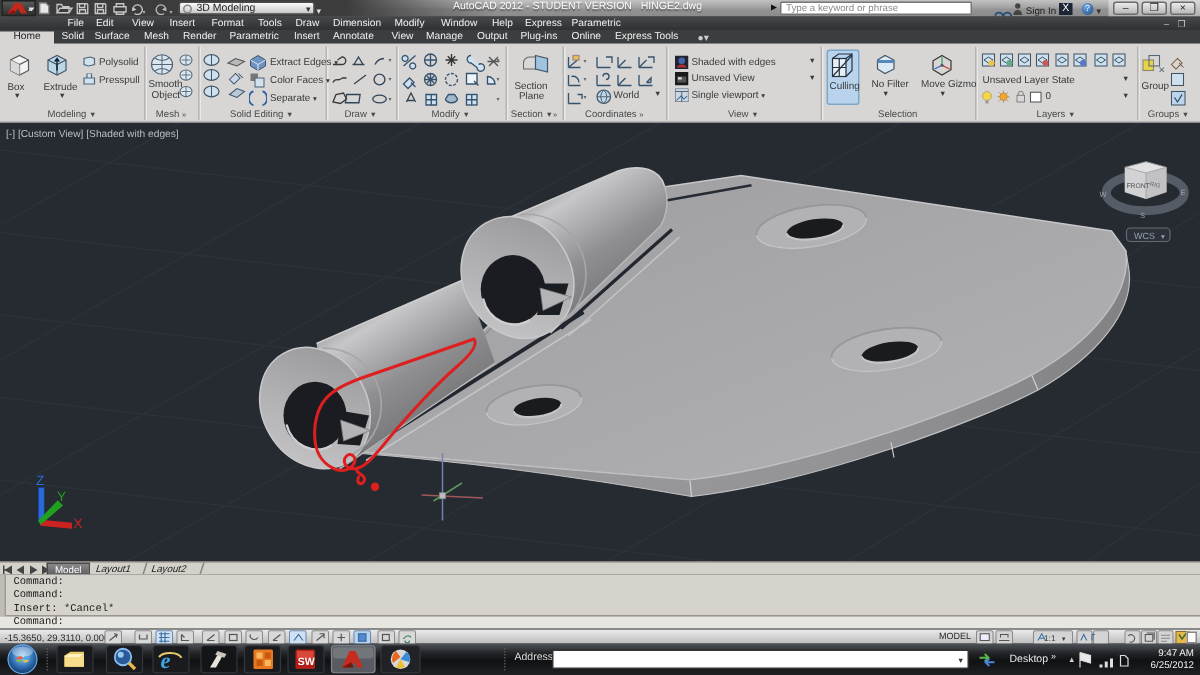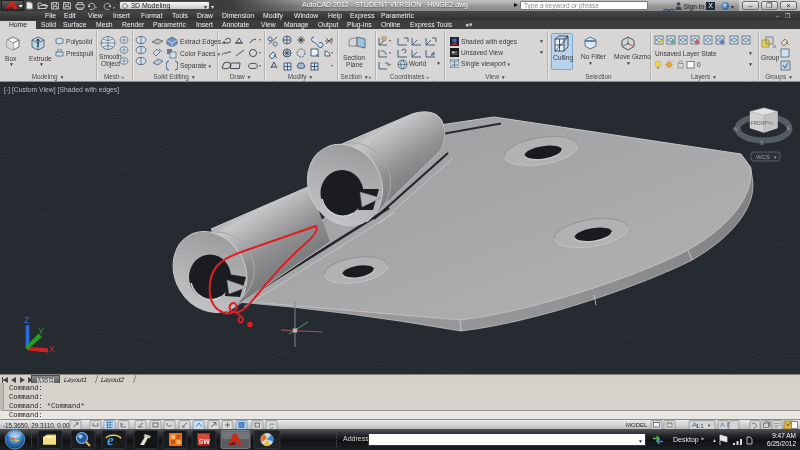--- a/index.html
+++ b/index.html
@@ -567,21 +567,21 @@
     <div style="position:absolute;left:64px;top:1px;transform:skewX(-18deg);color:#222">Layout1</div>
     <div style="position:absolute;left:101px;top:1px;transform:skewX(-18deg);color:#222">Layout2</div>
     <div style="position:absolute;left:96px;top:0;width:1px;height:9px;background:#86827a;transform:skewX(-18deg)"></div>
     <div style="position:absolute;left:134px;top:0;width:1px;height:9px;background:#86827a;transform:skewX(-18deg)"></div>
   </div>
 
   <div class="abs" id="cmdhist" style="left:0;top:383px;width:800px;height:28px;background:#d6d3cc;border-bottom:1px solid #9a968e;font-family:'Liberation Mono',monospace;font-size:7px;color:#1c1c1c">
     <div style="position:absolute;left:0;top:0;width:4px;height:28px;background:#bfbcb4;border-right:1px solid #a19d95"></div>
     <div style="position:absolute;left:9px;top:1px">Command:</div>
     <div style="position:absolute;left:9px;top:10px">Command:</div>
-    <div style="position:absolute;left:9px;top:19px">Command: *Command*</div>
+    <div style="position:absolute;left:9px;top:19px">Insert: *Cancel*</div>
   </div>
 
   <div class="abs" id="cmdline" style="left:0;top:411px;width:800px;height:8px;background:#e8e6e0;font-family:'Liberation Mono',monospace;font-size:7px;color:#1c1c1c">
     <div style="position:absolute;left:9px;top:0">Command:</div>
   </div>
 
   <div class="abs" id="statusbar" style="left:0;top:419px;width:800px;height:10px;background:linear-gradient(to bottom,#eaeaea,#bdbdbd);border-top:1px solid #8a8a8a;font-size:6.3px;color:#2a2a2a">
     <div style="position:absolute;left:3px;top:1.5px;white-space:nowrap">-15.3650, 29.3110, 0.0000</div>
     <svg width="215" height="10" viewBox="0 0 215 10" style="position:absolute;left:68px;top:0">
       <g>

